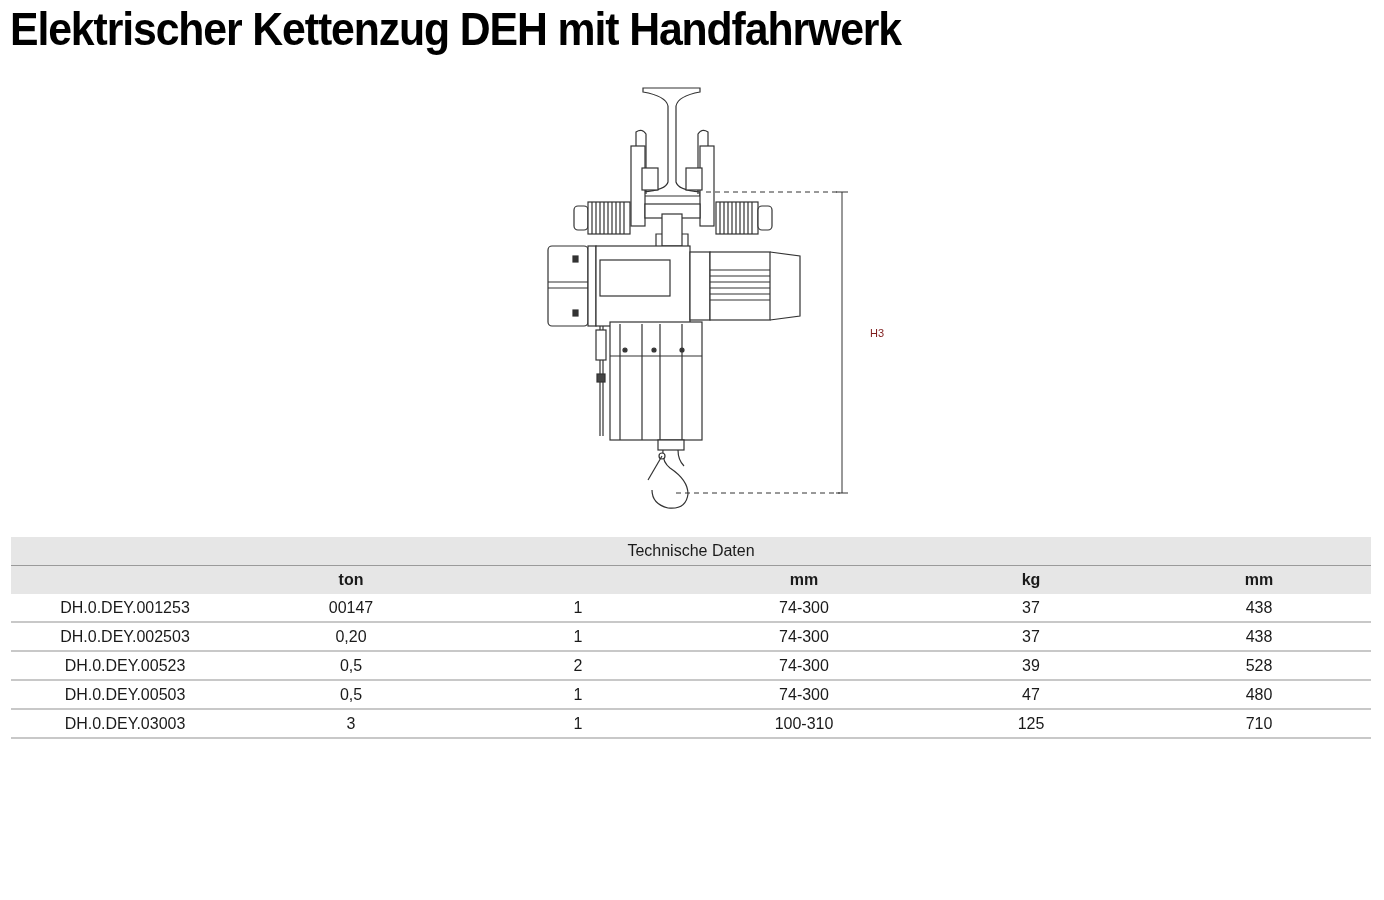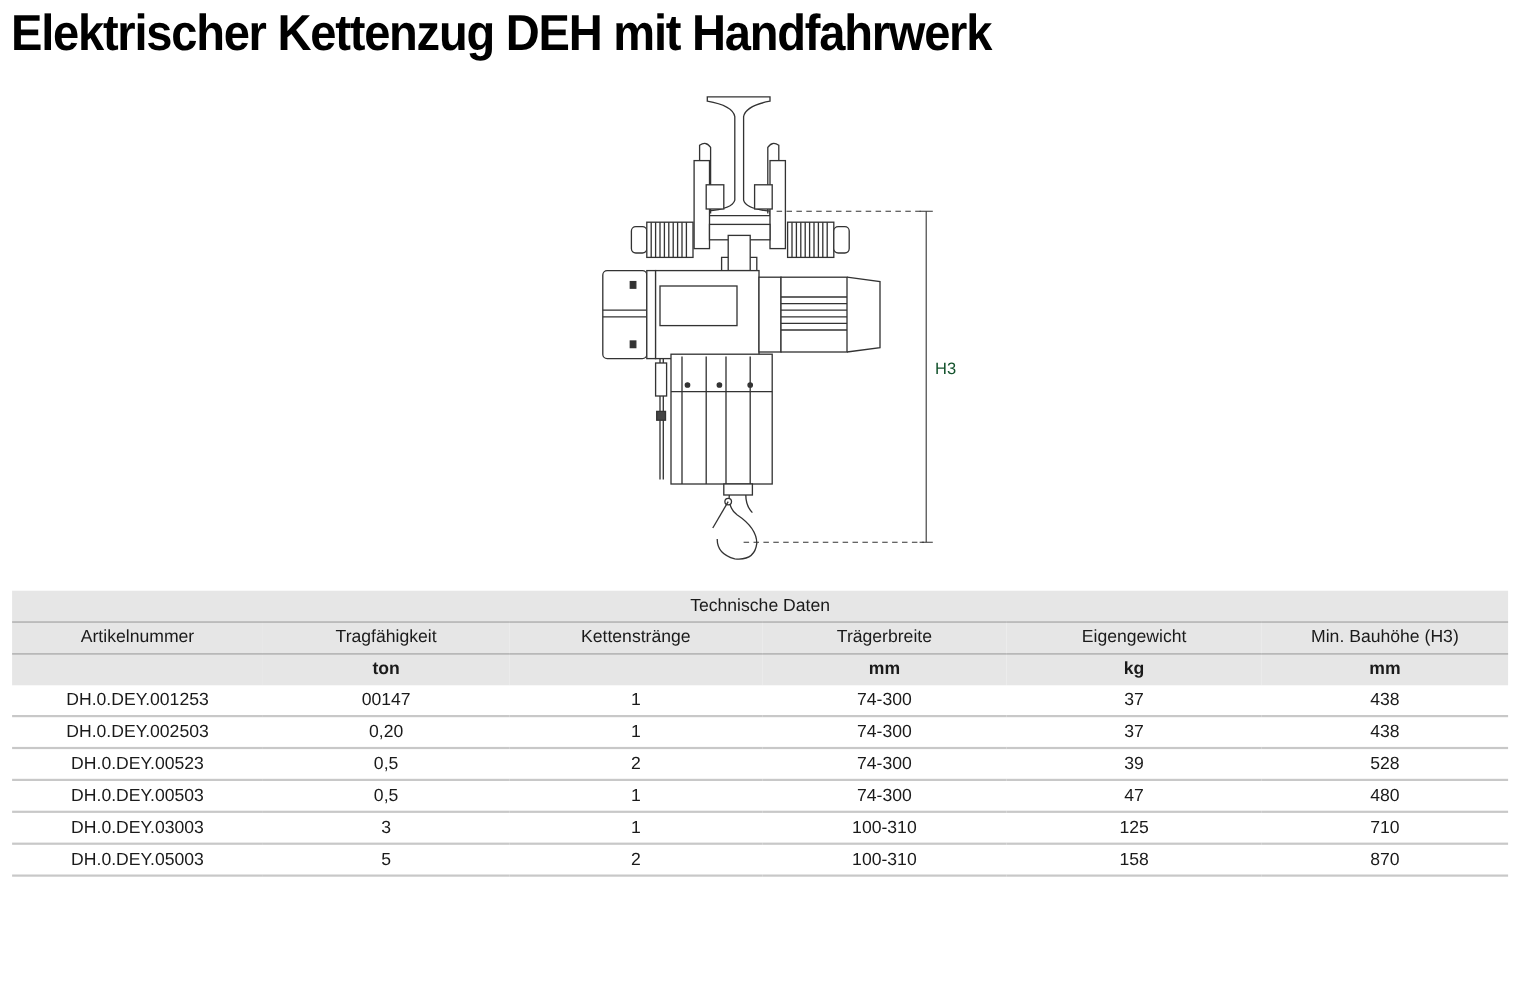--- a/index.html
+++ b/index.html
@@ -1,19 +1,19 @@
 <!DOCTYPE html>
 <html><head>
 <meta charset="utf-8">
 <style>
   html, body { margin: 0; padding: 0; background: #ffffff; }
   body { width: 1384px; height: 900px; position: relative; overflow: hidden; font-family: "Liberation Sans", sans-serif; color: #1a1a1a; }
   .title { position: absolute; left: 10px; top: 2px; font-family: "Liberation Sans", sans-serif; font-weight: bold; font-size: 46px; letter-spacing: -1.2px; color: #000; white-space: nowrap; transform: scaleX(0.93); transform-origin: left top; }
   .drawing { position: absolute; left: 530px; top: 84px; width: 360px; height: 430px; }
-  .h3-label { position: absolute; left: 850px; top: 327px; font-size: 15px; color: #14532d; }
+  .h3-label { position: absolute; left: 870px; top: 327px; font-size: 11px; color: #7f1d1d; }
   table.spec { position: absolute; left: 11px; top: 537px; width: 1360px; border-collapse: collapse; font-size: 16px; }
   table.spec td, table.spec th { text-align: center; font-weight: normal; padding: 0; height: 28px; border-bottom: 2px solid #c8c8c8; }
   table.spec tr.gray td, table.spec tr.gray th { background: #e6e6e6; border-bottom: 1px solid #9a9a9a; }
   table.spec tr.gray.caption th { height: 28px; margin-left: 36px; }
   table.spec tr.gray.units td { border-bottom: none; font-weight: bold; }
   table.spec tbody td { height: 27px; }
   col.c1 { width: 228px; } col.c2 { width: 224px; } col.c3 { width: 230px; } col.c4 { width: 222px; } col.c5 { width: 232px; } col.c6 { width: 224px; }
 </style>
 </head>
 <body>
@@ -97,28 +97,20 @@
       <col class="c2">
       <col class="c3">
       <col class="c4">
       <col class="c5">
       <col class="c6">
     </colgroup>
   <thead>
     <tr class="gray caption">
       <th colspan="6">Technische Daten</th>
     </tr>
-    <tr class="gray">
-      <th>Artikelnummer</th>
-      <th>Tragfähigkeit</th>
-      <th>Kettenstränge</th>
-      <th>Trägerbreite</th>
-      <th>Eigengewicht</th>
-      <th>Min. Bauhöhe (H3)</th>
-    </tr>
     <tr class="gray units">
       <td></td>
       <td>ton</td>
       <td></td>
       <td>mm</td>
       <td>kg</td>
       <td>mm</td>
     </tr>
   </thead>
   <tbody>
@@ -155,22 +147,14 @@
       <td>480</td>
     </tr>
     <tr>
       <td>DH.0.DEY.03003</td>
       <td>3</td>
       <td>1</td>
       <td>100-310</td>
       <td>125</td>
       <td>710</td>
     </tr>
-    <tr>
-      <td>DH.0.DEY.05003</td>
-      <td>5</td>
-      <td>2</td>
-      <td>100-310</td>
-      <td>158</td>
-      <td>870</td>
-    </tr>
   </tbody>
 </table>
 
 </body></html>

